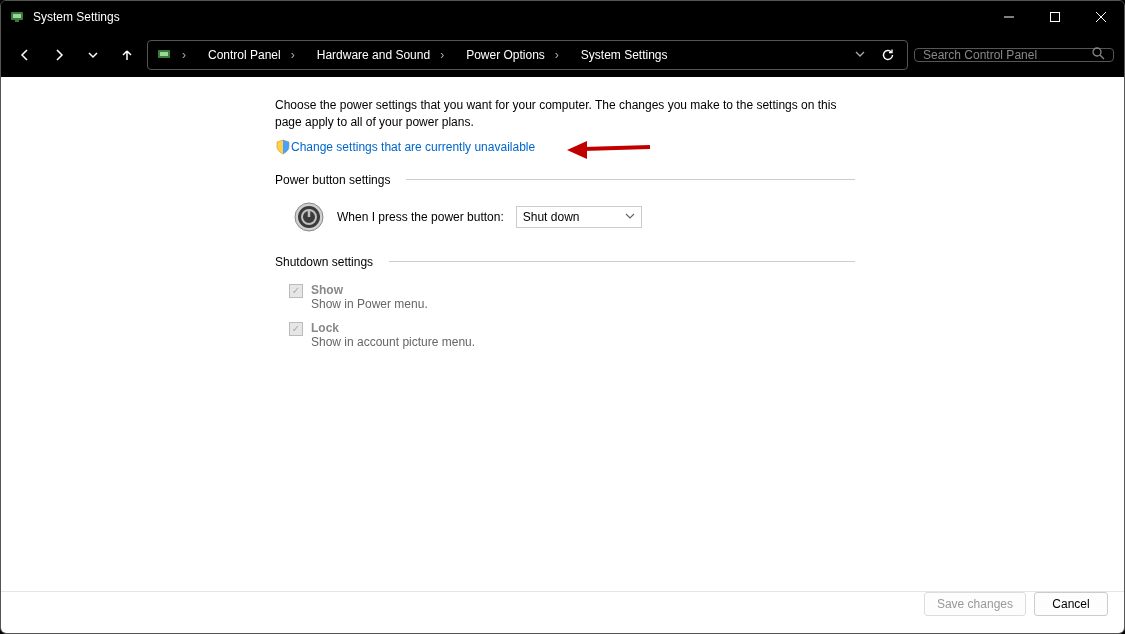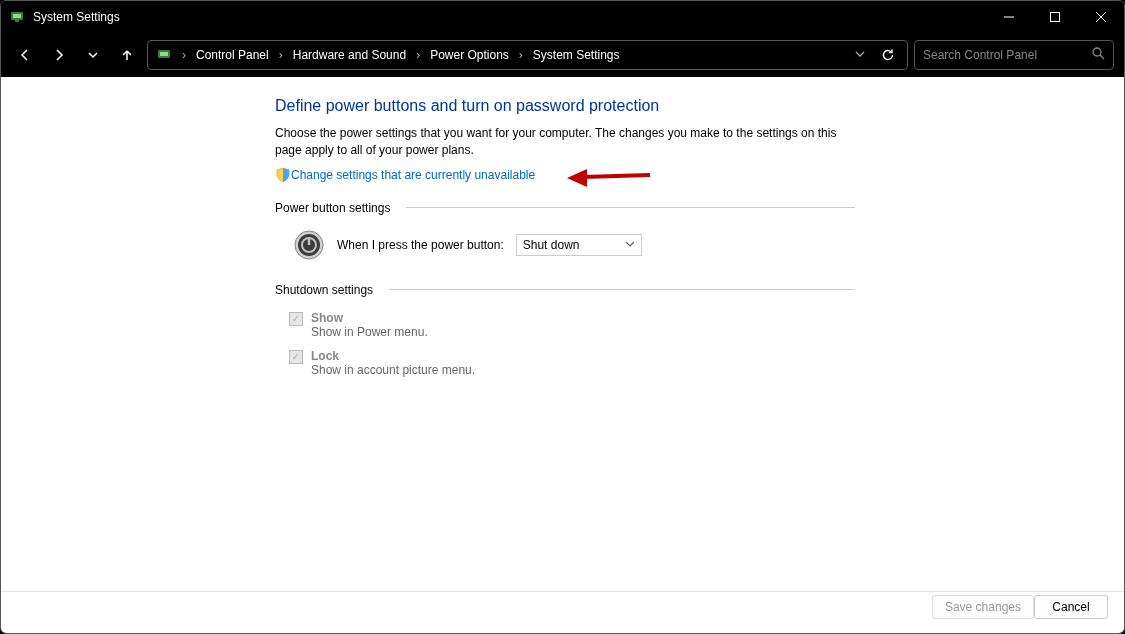--- a/index.html
+++ b/index.html
@@ -10,25 +10,25 @@
   .titlebar { height: 32px; background: #000; color: #fff; display: flex; align-items: center; padding-left: 8px; }
   .titlebar .app-icon { width: 16px; height: 16px; margin-right: 8px; }
   .titlebar .title { flex: 0 0 auto; font-size: 12px; }
   .titlebar .spacer { flex: 1; }
   .titlebar .win-btn { width: 46px; height: 32px; display: flex; align-items: center; justify-content: center; color: #fff; }
 
   
   .navbar { height: 44px; background: #000; display: flex; align-items: center; padding: 0 10px; gap: 6px; }
   .nav-btn { width: 28px; height: 28px; display: flex; align-items: center; justify-content: center; color: #fff; border-radius: 4px; }
   .addressbar { flex: 1; height: 30px; border: 1px solid #555; border-radius: 4px; display: flex; align-items: center; padding: 0 8px; gap: 6px; color: #fff; font-size: 12px; min-width: 0; }
-  .crumb { white-space: nowrap; cursor: default; }
+  .crumb { white-space: nowrap; cursor: default; margin-left: 12px; }
   .crumb-sep { color: #aaa; padding: 0 4px; }
   .addr-icon { width: 16px; height: 16px; flex: 0 0 auto; }
   .addr-grow { flex: 1; }
-  .searchbox { width: 200px; height: 30px; border: 1px solid #555; border-radius: 4px; display: flex; align-items: center; padding: 0 8px; color: #888; }
+  .searchbox { width: 200px; height: 14px; border: 1px solid #555; border-radius: 4px; display: flex; align-items: center; padding: 0 8px; color: #888; }
   .searchbox input { flex: 1; background: transparent; border: none; outline: none; color: #fff; font-size: 12px; }
   .searchbox input::placeholder { color: #888; }
 
   
   .content-area { flex: 1; background: #fff; color: #000; padding: 20px 0 0 0; overflow: auto; }
   .content-inner { width: 580px; margin-left: 274px; }
   .heading { color: #003399; font-size: 16px; font-weight: 400; margin-bottom: 10px; }
   .desc { font-size: 12px; color: #000; line-height: 1.4; margin-bottom: 8px; }
   .link-row { display: flex; align-items: center; gap: 0; margin-bottom: 18px; position: relative; }
   .shield-icon { width: 16px; height: 16px; }
@@ -44,21 +44,21 @@
   .dropdown { width: 126px; height: 22px; border: 1px solid #ccc; display: flex; align-items: center; justify-content: space-between; padding: 0 6px; font-size: 12px; background: #fff; }
   .dropdown .chev { color: #666; }
 
   .check-row { display: flex; align-items: flex-start; gap: 8px; padding-left: 14px; margin-bottom: 10px; }
   .checkbox { width: 14px; height: 14px; border: 1px solid #bbb; background: #e6e6e6; flex: 0 0 auto; margin-top: 1px; display:flex; align-items:center; justify-content:center; color:#aaa; font-size:10px; }
   .check-label { font-size: 12px; color: #888; }
   .check-label .strong { font-weight: 600; display: block; }
   .check-label .sub { display: block; color: #666; }
 
   
-  .footer { height: 42px; background: #fff; border-top: 1px solid #e5e5e5; display: flex; align-items: flex-end; justify-content: flex-end; padding: 14px 16px; }
+  .footer { height: 42px; background: #fff; border-top: 1px solid #e5e5e5; display: flex; align-items: flex-start; justify-content: flex-end; padding: 0 16px; gap: 8px; }
   .btn { min-width: 74px; height: 24px; border: 1px solid #ccc; background: #fdfdfd; border-radius: 3px; font-size: 12px; display: flex; align-items: center; justify-content: center; padding: 0 12px; }
   .btn.disabled { color: #999; border-color: #ddd; }
 </style>
 </head>
 <body>
 
 <div class="titlebar">
   <span class="app-icon">
     <svg viewBox="0 0 16 16" width="16" height="16">
       <rect x="2" y="3" width="12" height="8" rx="1" fill="#3a7a3a"></rect>
@@ -143,21 +143,20 @@
       <svg width="13" height="13" viewBox="0 0 13 13">
           <circle cx="5" cy="5" r="4" fill="none" stroke="#888" stroke-width="1.3"></circle>
           <line x1="8" y1="8" x2="12" y2="12" stroke="#888" stroke-width="1.3"></line>
         </svg>
     </span>
   </div>
 </div>
 
 <div class="content-area">
   <div class="content-inner">
-    <div class="heading">Define power buttons and turn on password protection</div>
     <div class="desc">Choose the power settings that you want for your computer. The changes you make to the settings on this page apply to all of your power plans.</div>
 
     <div class="link-row">
       <span class="shield-icon">
         <svg viewBox="0 0 16 16" width="16" height="16">
           <path d="M8 1 L14 3 V8 C14 12 8 15 8 15 C8 15 2 12 2 8 V3 Z" fill="#ffd24d" stroke="#c99700" stroke-width="0.6"></path>
           <path d="M8 1 L14 3 V8 C14 12 8 15 8 15 Z" fill="#4aa0ff"></path>
         </svg>
       </span>
       <span class="link">Change settings that are currently unavailable</span>

